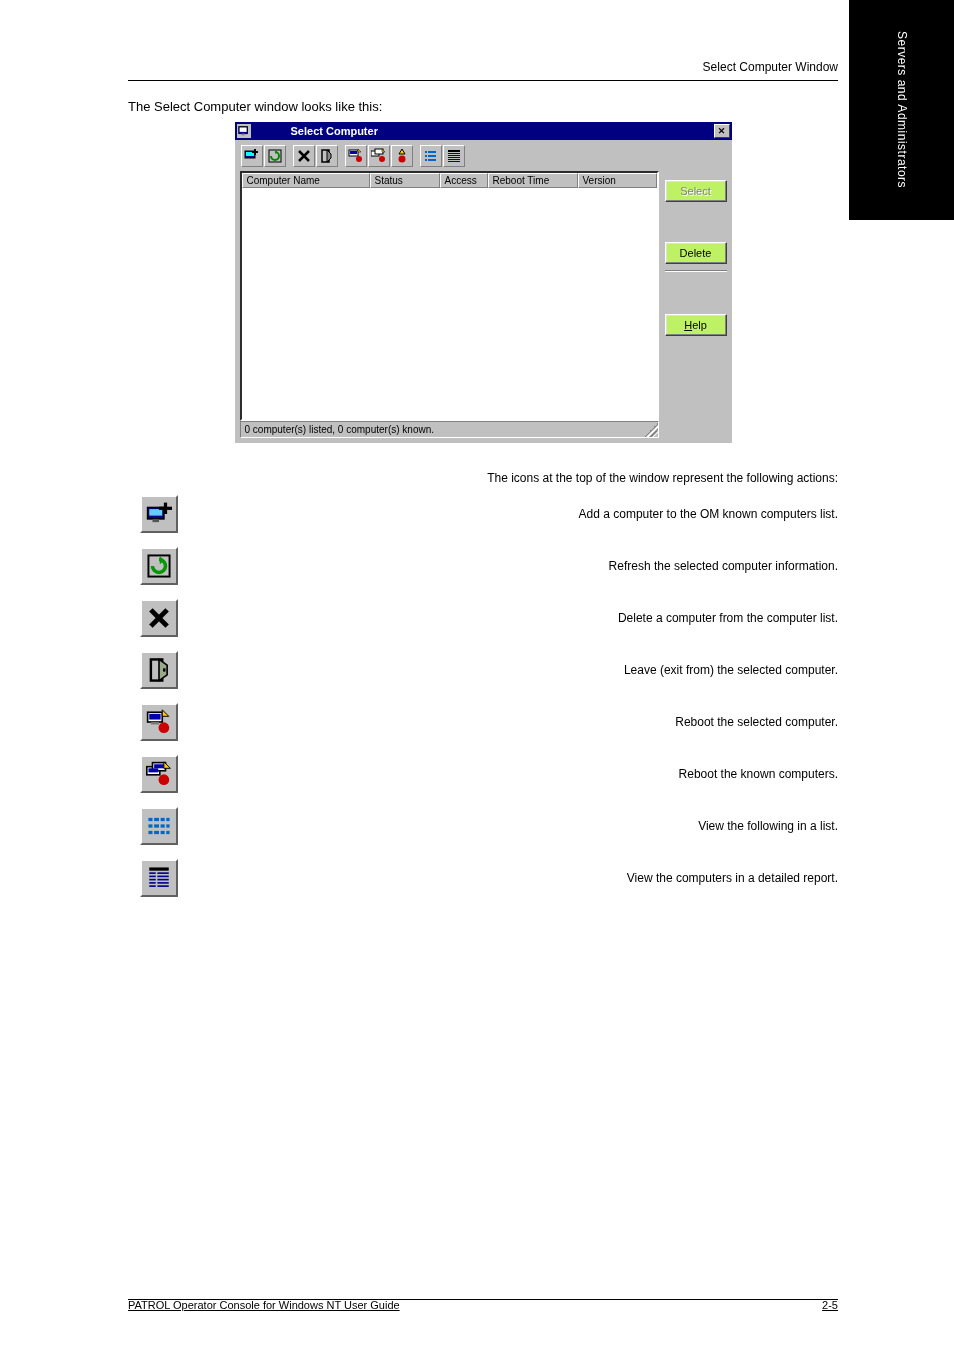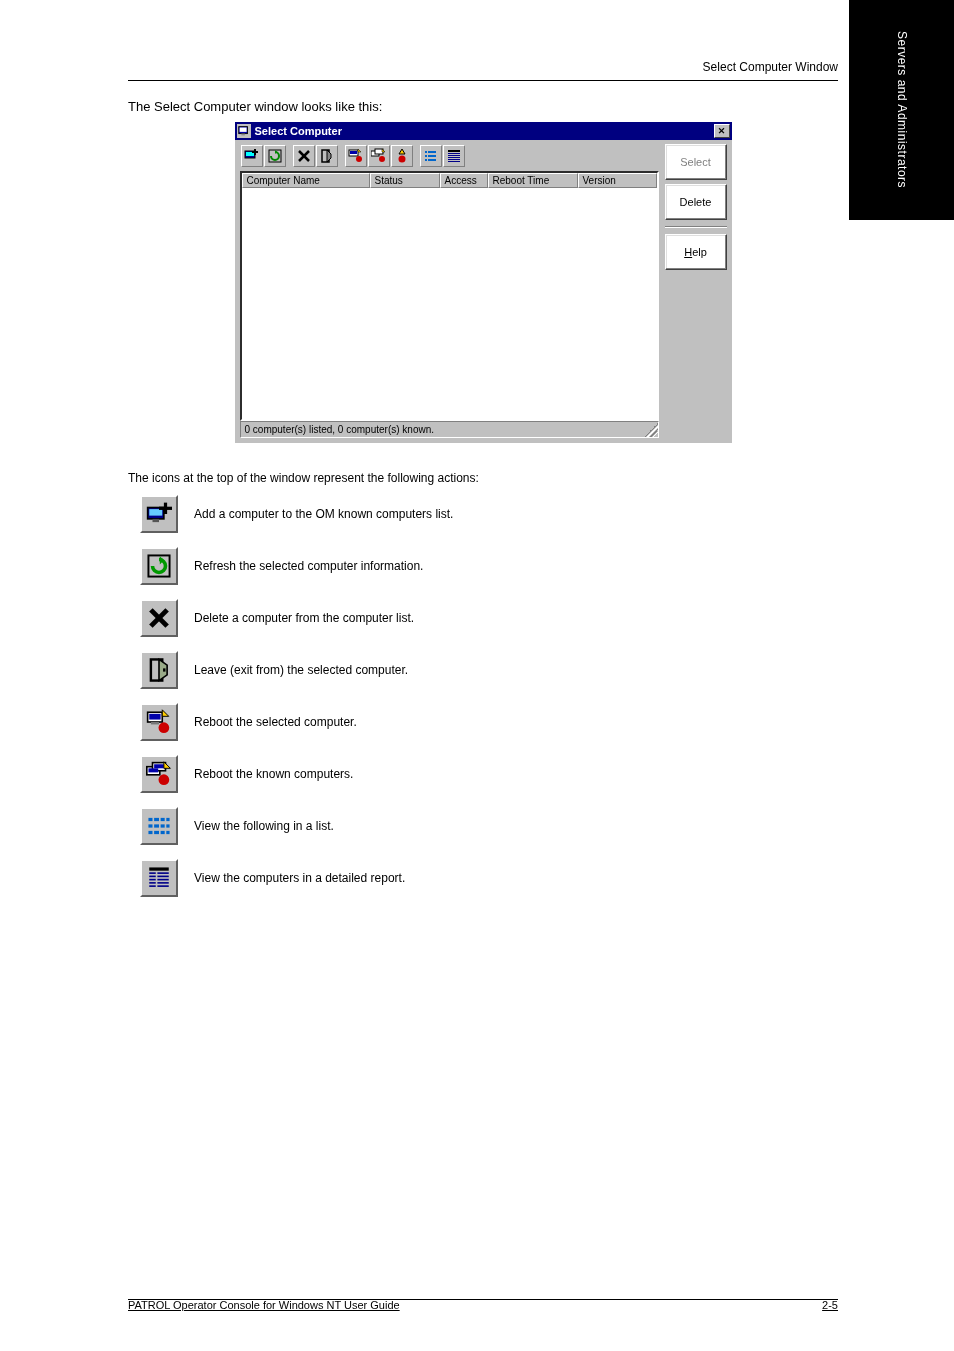--- a/index.html
+++ b/index.html
@@ -60,21 +60,21 @@
     color: #fff;
     display: flex;
     align-items: center;
     height: 18px;
     padding: 0 2px;
   }
   .dlg-titlebar .sys-icon {
     width: 14px; height: 14px; background: #c0c0c0; margin-right: 4px;
     display: inline-flex; align-items: center; justify-content: center;
   }
-  .dlg-titlebar .title-text { font-weight: bold; flex: 1; }
+  .dlg-titlebar .title-text { font-weight: bold; flex: 1; margin-left: 36px; }
   .dlg-close {
     width: 16px; height: 14px;
     background: #c0c0c0;
     border: 1px solid #fff;
     border-right-color: #404040;
     border-bottom-color: #404040;
     display: flex; align-items: center; justify-content: center;
     font-family: Arial; font-size: 9px; font-weight: bold; color: #000;
     cursor: default;
   }
@@ -126,29 +126,30 @@
     border: 1px solid #fff;
     border-right-color: #808080;
     border-bottom-color: #808080;
     padding: 1px 4px;
     white-space: nowrap;
     overflow: hidden;
   }
   .lv-body { flex: 1; }
 
   .win-btn {
-    background: #ffffff;
+    background: #bef264;
     border: 1px solid #fff;
     border-right-color: #404040;
     border-bottom-color: #404040;
     box-shadow: inset -1px -1px 0 #808080, inset 1px 1px 0 #dfdfdf;
     font-size: 11px;
-    height: 36px;
+    height: 22px;
     display: flex; align-items: center; justify-content: center;
     cursor: default;
+    margin-top: 36px;
   }
   .win-btn.disabled { color: #808080; text-shadow: 1px 1px 0 #fff; }
   .win-btn .ul { text-decoration: underline; }
   .side-hr { border: none; border-top: 1px solid #808080; border-bottom: 1px solid #fff; margin: 2px 0; }
 
   .statusbar {
     background: #c0c0c0;
     border: 1px solid #fff;
     border-top-color: #808080;
     border-left-color: #808080;
@@ -159,21 +160,21 @@
     position: relative;
   }
   .grip {
     position: absolute; right: 0; bottom: 0;
     width: 14px; height: 14px;
     background:
       linear-gradient(135deg, transparent 0 50%, #808080 50% 55%, transparent 55% 60%, #fff 60% 65%, transparent 65% 70%, #808080 70% 75%, transparent 75% 80%, #fff 80% 85%, transparent 85%);
   }
 
   
-  .icon-list { font-family: Arial, sans-serif; font-size: 12px; }
+  .icon-list { font-family: Arial, sans-serif; font-size: 12px; text-align: right; }
   .icon-list-intro { margin-bottom: 10px; }
   .icon-row {
     display: flex;
     align-items: center;
     gap: 16px;
     margin-bottom: 14px;
   }
   .icon-row .big-btn {
     width: 38px; height: 38px;
     background: #c0c0c0;

